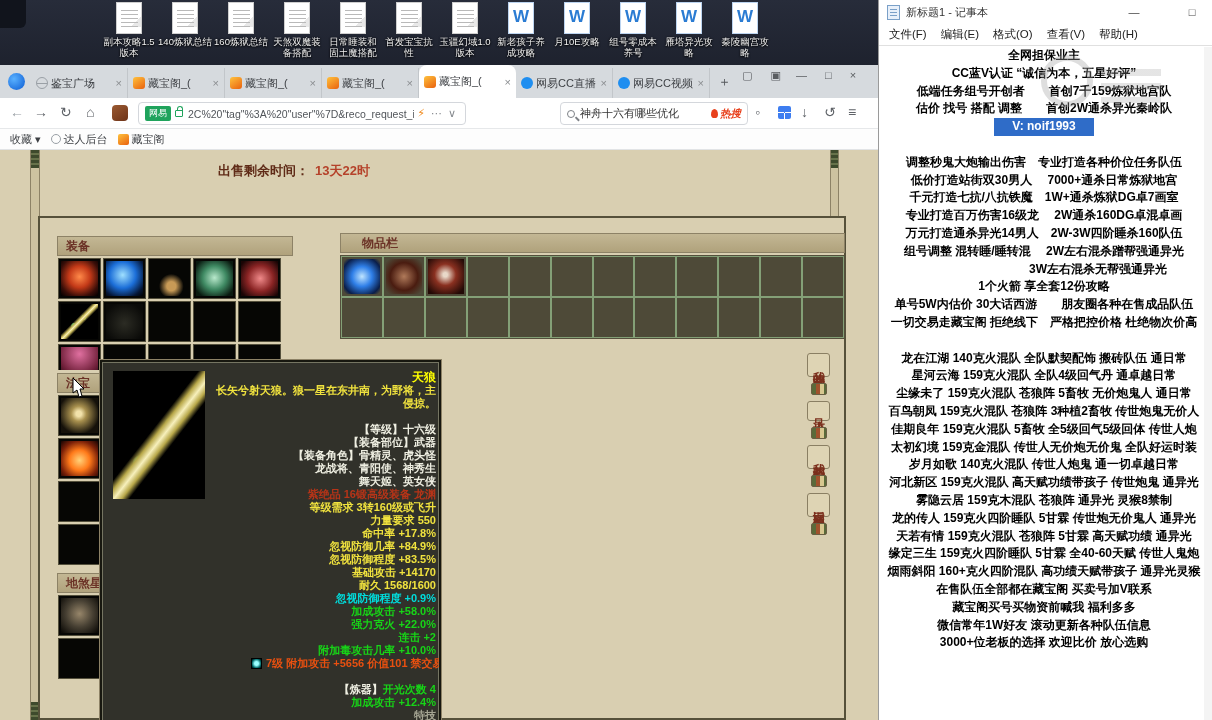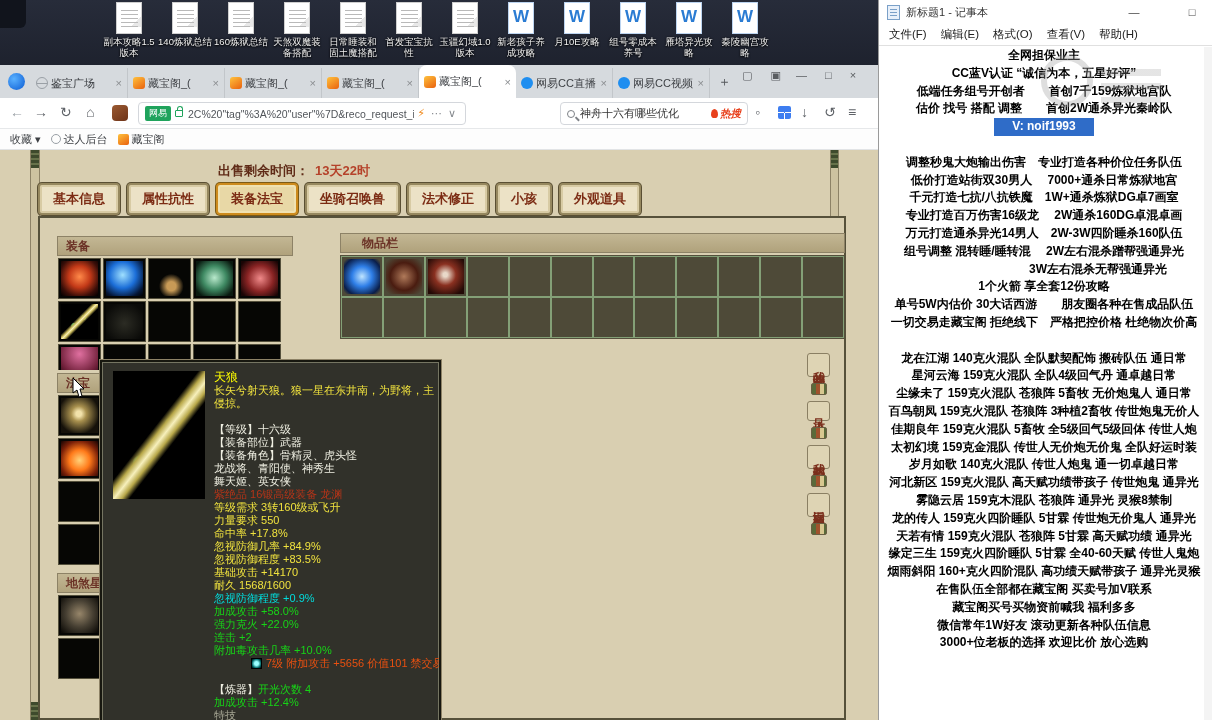--- a/index.html
+++ b/index.html
@@ -99,21 +99,21 @@
 
   
   .tooltip { position:absolute; left:100px; top:210px; width:341px; height:425px; background:#31312a; border:2px solid #17170f; box-shadow:inset 0 0 0 1px #757562, 0 0 0 1px #8d8266; overflow:hidden; z-index:30; }
   .titem-img { position:absolute; left:11px; top:9px; width:92px; height:128px; background:#000; overflow:hidden; }
   .titem-img::before { content:""; position:absolute; left:-20px; top:-10px; width:140px; height:150px;
       background:linear-gradient(128deg,transparent 44%,#b8a84a 47%,#f7f0bc 50%,#b8a84a 53%,transparent 56%),
       radial-gradient(circle at 34% 68%,#3fae62 0 4%,transparent 6%),
       radial-gradient(circle at 56% 42%,#3fae62 0 4%,transparent 6%),
       radial-gradient(circle at 70% 26%,#ffe 0 2%,transparent 4%); }
   .tlines { position:absolute; left:112px; top:9px; width:222px; }
-  .tl { font-size:11px; line-height:13px; font-weight:normal; white-space:nowrap; min-height:13px; }
+  .tl { font-size:11px; line-height:13px; font-weight:bold; white-space:nowrap; min-height:13px;text-align:right; }
   .tl .pre { color:#efefe2; }
   .tl.c-title { color:#ffff00; font-size:12px; }
   .tl.c-yellow { color:#f0e23e; white-space:normal; }
   .tl.c-white { color:#efefe2; }
   .tl.c-dred { color:#b63418; }
   .tl.c-cyan { color:#00dcdc; }
   .tl.c-green { color:#17d417; }
   .tl.c-orange { color:#e85010;padding-left:37px; }
   .tl.c-gray { color:#a5a593; }
   .gicon { display:inline-block; width:0; height:0; vertical-align:-2px; }
@@ -319,36 +319,20 @@
   </div>
 
   <div class="page">
     <div class="ornbar" style="left:30px;"></div>
     <div class="ornbar" style="left:830px;width:9px;"></div>
 
     <div class="saletime">
       <span>出售剩余时间：</span><b>13天22时</b>
     </div>
 
-    <div class="gtabs">
-
-        <div class="gtab"><span>基本信息</span></div>
-
-        <div class="gtab"><span>属性抗性</span></div>
-
-        <div class="gtab active"><span>装备法宝</span></div>
-
-        <div class="gtab"><span>坐骑召唤兽</span></div>
-
-        <div class="gtab"><span>法术修正</span></div>
-
-        <div class="gtab"><span>小孩</span></div>
-
-        <div class="gtab"><span>外观道具</span></div>
-      </div>
 
     <div class="frame">
 
       <div class="hdrbar" style="left:17px;top:18px;width:236px;">装备</div>
       <div class="cellgrid" style="left:18px;top:40px;grid-template-columns:repeat(5,43px);width:230px;height:112px;overflow:hidden;">
 
       <div class="cell">
             <span class="sprite s-red"></span>
           </div>
           <div class="cell">

